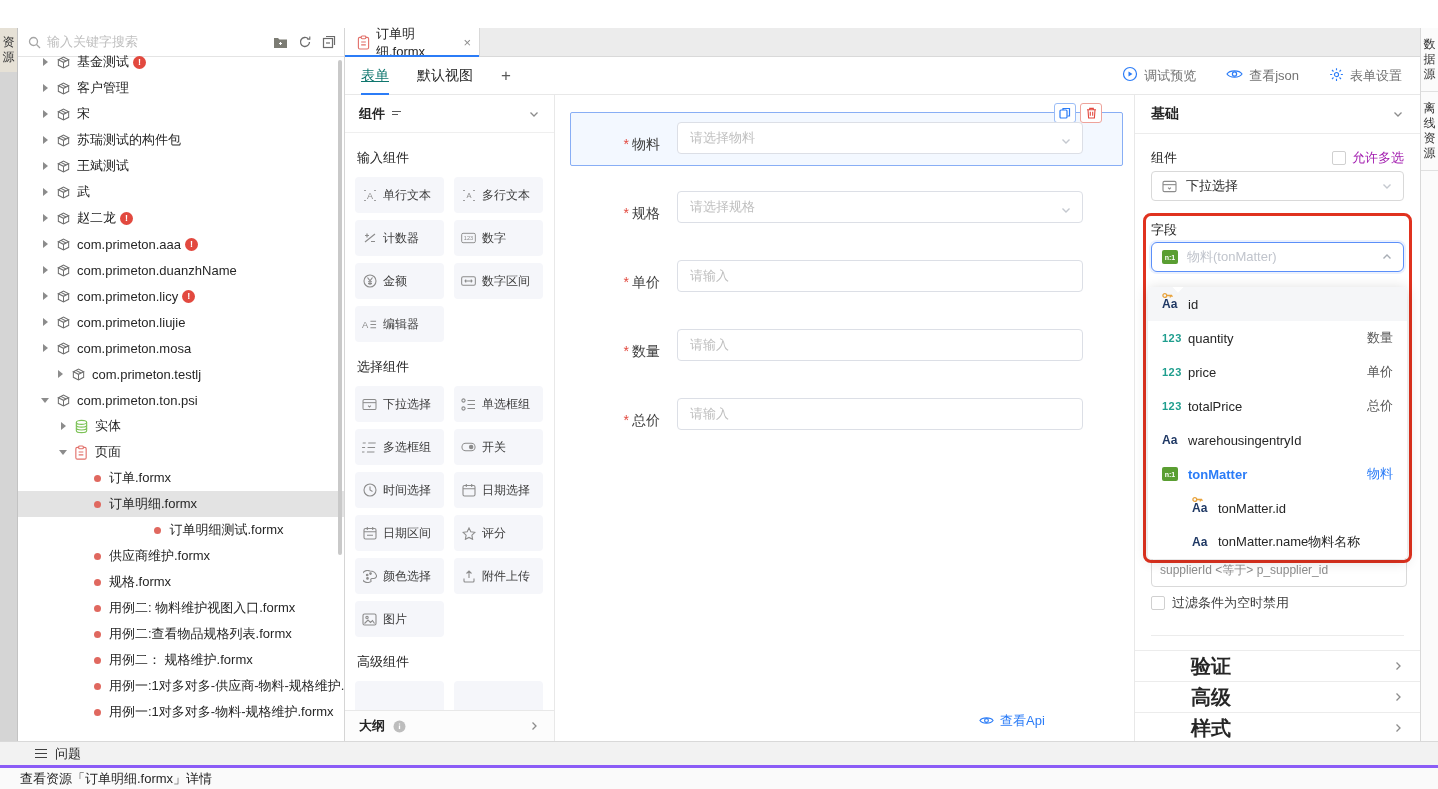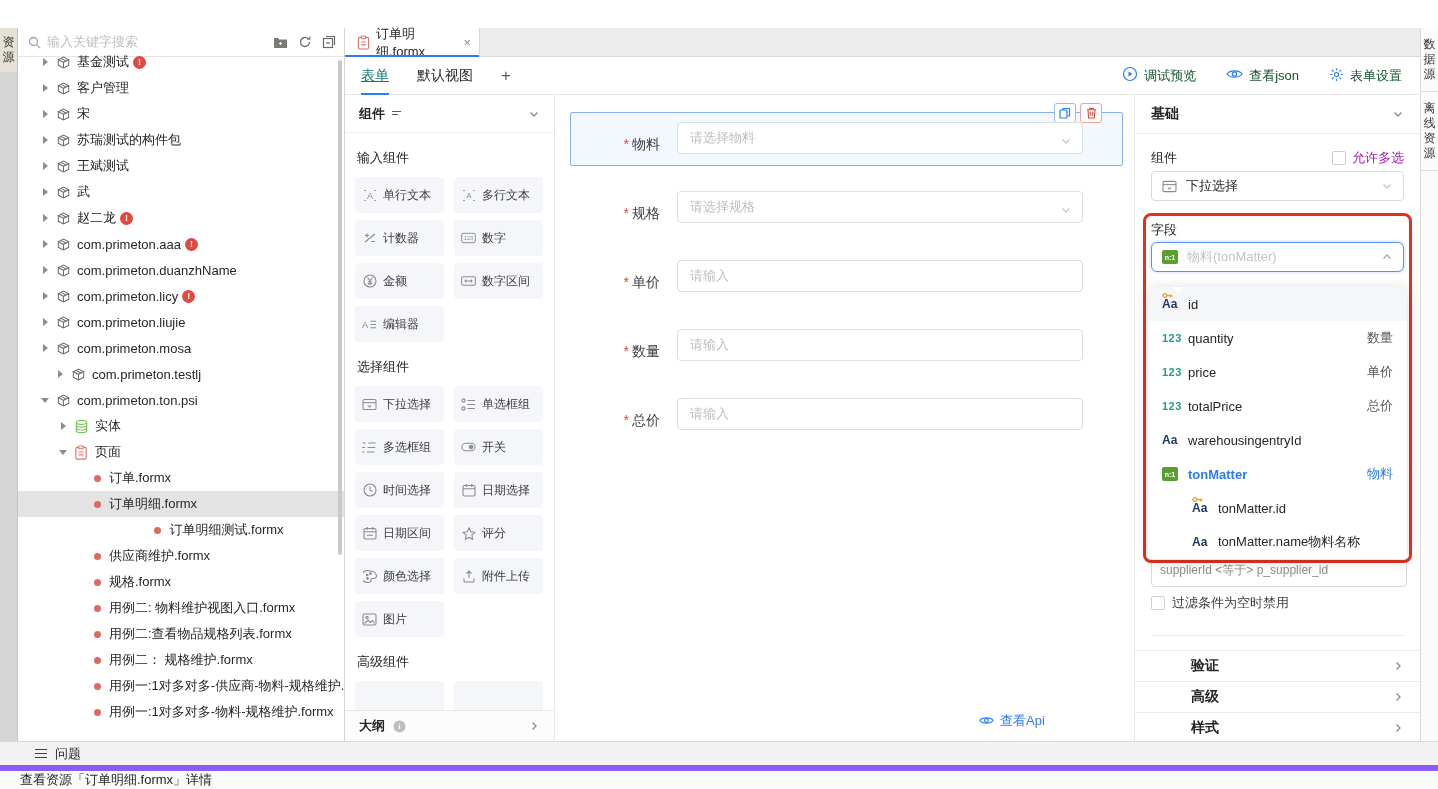--- a/index.html
+++ b/index.html
@@ -46,21 +46,21 @@
   #doc-tab .t { font-size:13px; color:#262626; flex:1; }
   #doc-tab .x { font-size:13px; color:#8c8c8c; margin-left:4px; cursor:pointer; }
   #doc-tab .underline { position:absolute; left:0; bottom:0; width:100%; height:2px; background:#2b7cf7; }
   #toolbar { left:345px; top:57px; width:1075px; height:38px; background:#fff; border-bottom:1px solid #e8e8e8; display:flex; align-items:center; }
   #subtabs { display:flex; align-items:center; gap:28px; padding-left:16px; }
   .subtab { font-size:14px; color:#262626; cursor:pointer; position:relative; }
   .subtab.active { color:#0f766e;text-decoration:underline; }
   .subtab.active::after { content:""; position:absolute; left:0; right:0; bottom:-10px; height:2px; background:#2b7cf7; }
   .subtab.plus { font-size:17px; color:#595959; }
   #toolbar-actions { margin-left:auto; display:flex; align-items:center; gap:30px; padding-right:18px; }
-  .tb-btn { display:flex; align-items:center; gap:6px; color:#14532d; font-size:13px; cursor:pointer; }
+  .tb-btn { display:flex; align-items:center; gap:6px; color:#737373; font-size:13px; cursor:pointer; }
 
   
   #palette { left:345px; top:95px; width:210px; height:615px; background:#fff; border-right:1px solid #e8e8e8; overflow:hidden; }
   #palette-header { height:38px; border-bottom:1px solid #efefef; display:flex; align-items:center; padding:0 14px; }
   #palette-header .ht { font-size:13px; color:#262626; font-weight:bold; margin-right:6px; }
   #palette-header .chev { margin-left:auto; display:flex; cursor:pointer; }
   #palette-body { padding:0 10px; }
   .sec-title { font-size:13px; color:#262626; margin:16px 2px 10px; }
   .pgrid { display:flex; flex-wrap:wrap; gap:7px 10px; }
   .pbtn { width:89px; height:36px; background:#f5f6fa; border-radius:4px; display:flex; align-items:center; padding:0 7px; cursor:pointer; }
@@ -118,27 +118,27 @@
   .aa { font-size:12px; font-weight:bold; color:#1f3864; line-height:12px; }
   .n123 { font-size:11px; font-weight:bold; color:#1f9e8e; letter-spacing:.5px; }
   .rel-ic { width:16px; height:14px; background:#5a9e32; border-radius:2px; color:#fff; font-size:7px; font-weight:bold; display:flex; align-items:center; justify-content:center; }
   .keyic { position:absolute; left:0; top:-6px; display:flex; }
   .dname { font-size:13px; color:#262626; margin-left:4px; }
   .drow.sel .dname { color:#2b7cf7; font-weight:bold; }
   .ddesc { margin-left:auto; font-size:13px; color:#595959; }
   .drow.sel .ddesc { color:#2b7cf7; }
 
   .collapsed-row { position:absolute; left:0; width:285px; height:31px; border-top:1px solid #ececec; display:flex; align-items:center; padding:0 16px; cursor:pointer; background:#fff; }
-  .collapsed-row .t { font-size:14px; color:#262626; font-weight:bold;padding-left:40px; }
+  .collapsed-row .t { font-size:20px; color:#262626; font-weight:bold;padding-left:40px; }
   .collapsed-row .chev { margin-left:auto; display:flex; }
 
   
   #problems-bar { left:0; top:741px; width:1438px; height:24px; background:#f2f2f2; border-top:1px solid #d9d9d9; display:flex; align-items:center; padding-left:34px; cursor:pointer; }
   #problems-bar .t { font-size:13px; color:#262626; margin-left:7px; }
-  #status-bar { left:0; top:765px; width:1438px; height:24px; background:#fafafa; border-top:6px solid #8b5cf6; display:flex; align-items:center; padding-left:20px; }
+  #status-bar { left:0; top:765px; width:1438px; height:24px; background:#fafafa; border-top:3px solid #8b5cf6; display:flex; align-items:center; padding-left:20px; }
   #status-bar .t { font-size:13px; color:#262626; }
 </style>
 </head>
 <body>
 
 <div id="app">
 
 
   <div id="left-rail" class="abs">
       <div class="rail-tab active">

